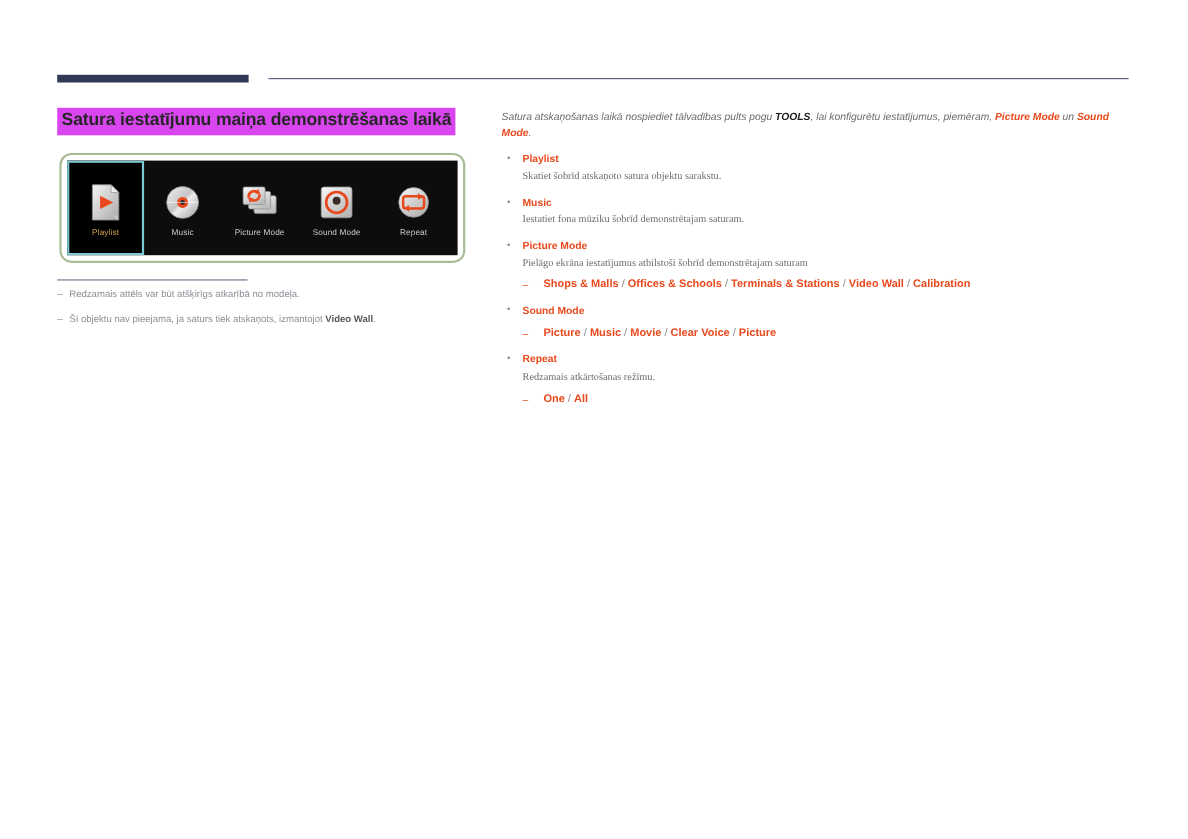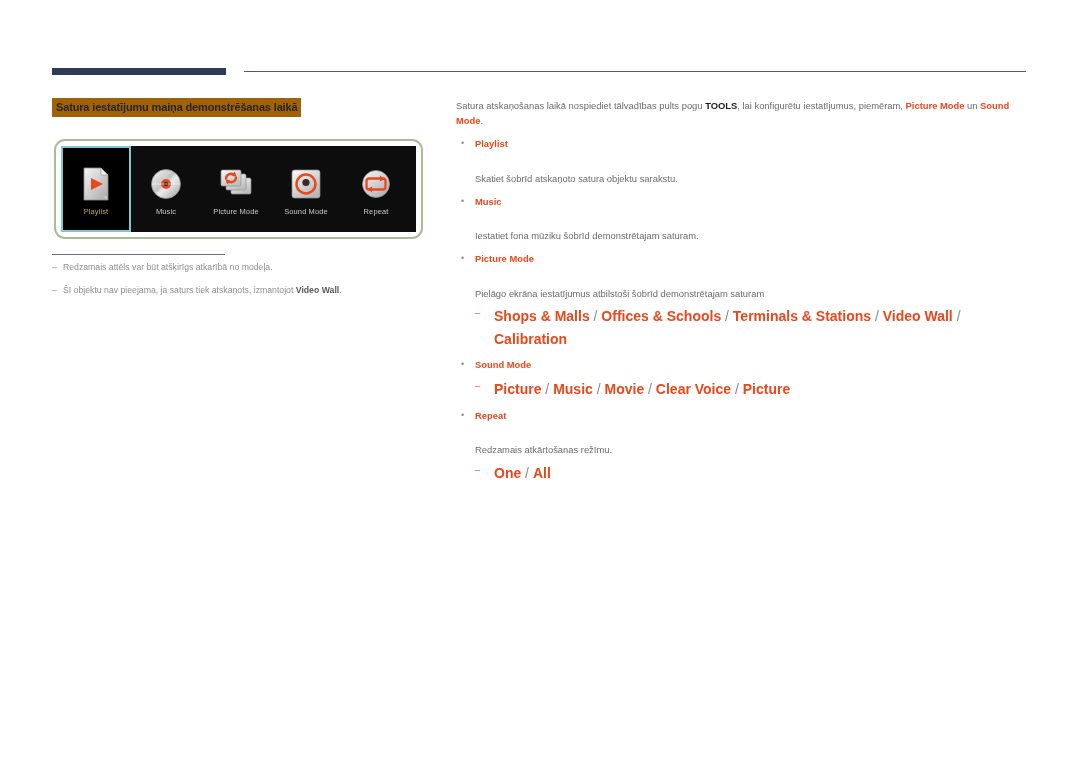--- a/index.html
+++ b/index.html
@@ -32,24 +32,24 @@
     width: 782px;
     height: 1px;
     background: #55567a;
   }
 
   
   .page-title {
     position: absolute;
     left: 52px;
     top: 98px;
-    font-size: 11px;
+    font-size: 16px;
     font-weight: bold;
     color: #262626;
-    background: #a16207;
+    background: #d946ef;
     padding: 3px 4px 4px 4px;
     line-height: 1.12;
     letter-spacing: -0.15px;
     white-space: nowrap;
   }
 
   
   .panel-outer {
     position: absolute;
     left: 54px;
@@ -138,20 +138,21 @@
     position: absolute;
     left: 456px;
     top: 99px;
     width: 572px;
   }
   .intro {
     font-size: 9.4px;
     line-height: 1.55;
     color: #6b6b70;
     margin-bottom: 7px;
+    font-style: italic;
   }
   .intro b.dark {
     color: #1b1b1b;
     font-weight: bold;
   }
   .intro b.accent {
     color: #e8481c;
     font-weight: bold;
   }
 
@@ -175,37 +176,38 @@
     font-size: 9.4px;
     font-weight: bold;
     color: #e8481c;
     line-height: 1.9;
   }
   .bullet-desc {
     font-size: 9.4px;
     color: #6b6b70;
     line-height: 1.55;
     padding-left: 19px;
-    margin-top: 19px;
+    margin-top: 1px;
+    font-family: Liberation Serif, serif;
   }
   .sub-row {
     display: flex;
     align-items: flex-start;
     padding-left: 19px;
     margin-top: 4px;
   }
   .sub-row .sdash {
     flex: 0 0 19px;
     width: 19px;
     font-size: 9.4px;
     color: #e8481c;
     line-height: 1.6;
   }
   .sub-opts {
-    font-size: 14px;
+    font-size: 10px;
     font-weight: bold;
     color: #e8481c;
     line-height: 1.6;
   }
   .sub-opts .sep {
     color: #8b8b90;
     font-weight: normal;
   }
 </style>
 </head>

